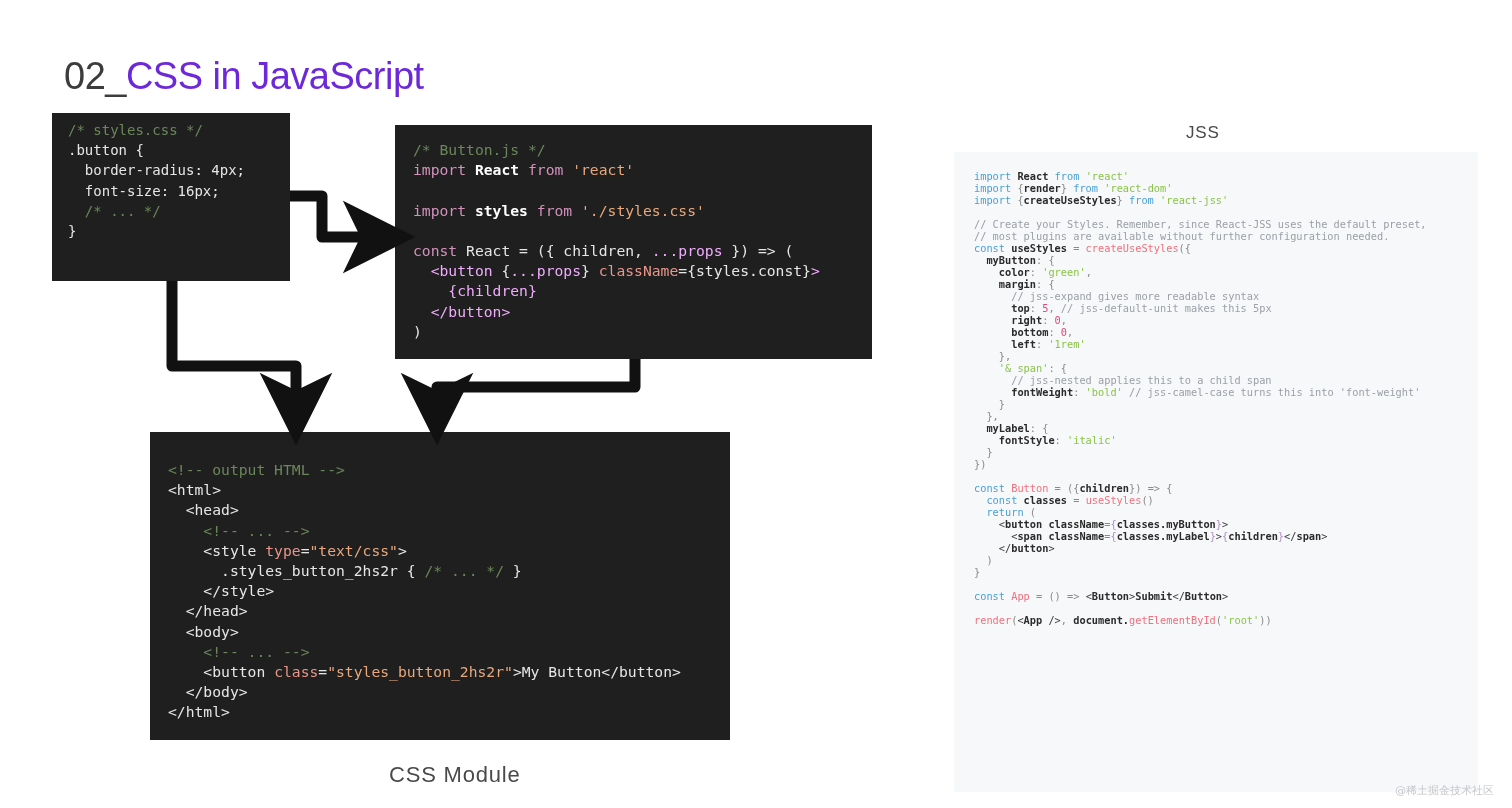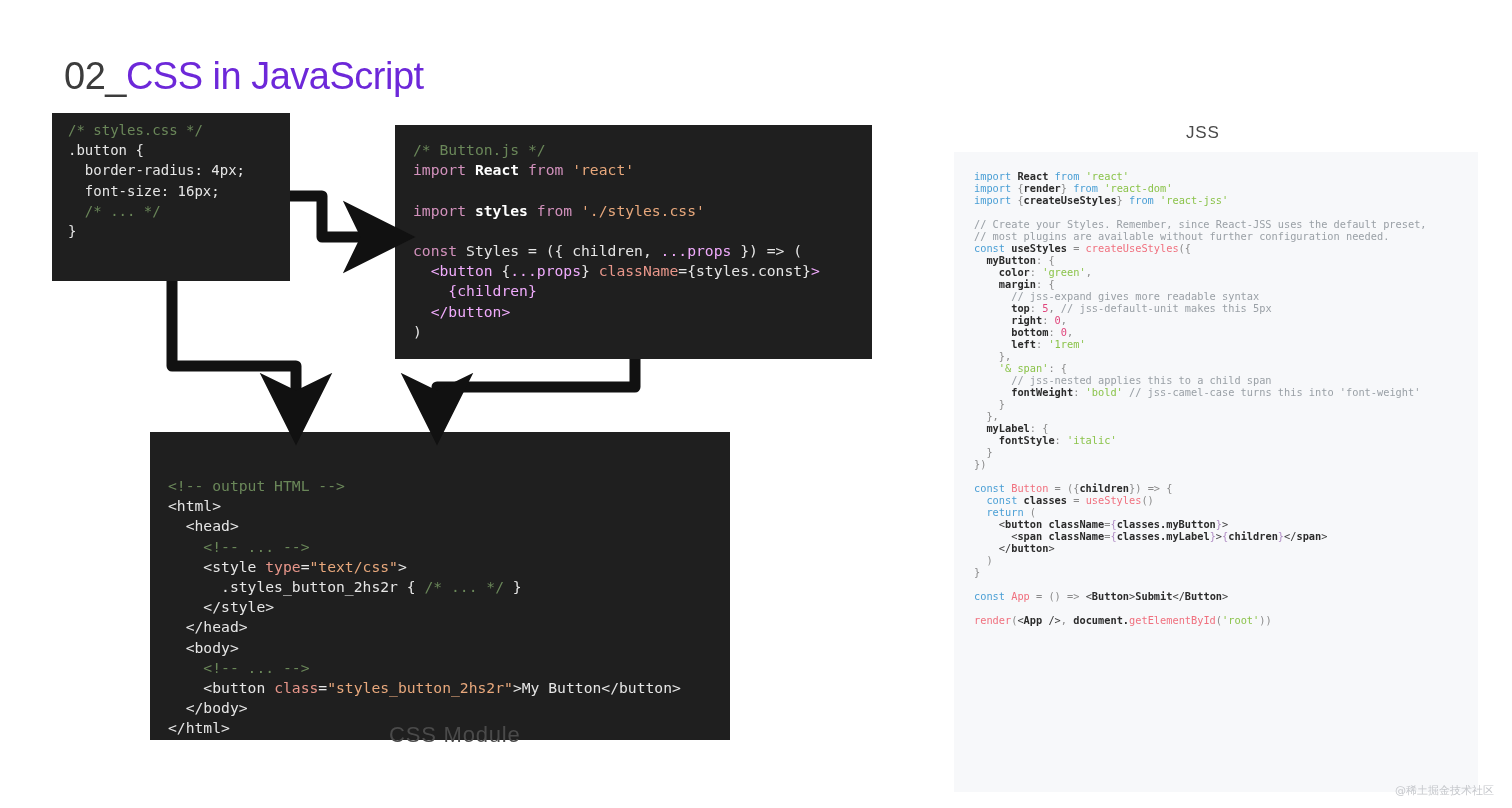--- a/index.html
+++ b/index.html
@@ -54,21 +54,21 @@
     left: 395px; top: 125px;
     width: 477px; height: 234px;
     padding: 15px 18px;
     font-size: 14.7px;
     line-height: 20.2px;
   }
 
   #block-output-html {
     left: 150px; top: 432px;
     width: 580px; height: 308px;
-    padding: 44px 18px;
+    padding: 28px 18px;
     font-size: 14.7px;
     line-height: 20.2px;
   }
 
   
   .d-com  { color: #6a8759; }
   .d-kw   { color: #d291bc; }
   .d-str  { color: #e8a87c; }
   .d-tag  { color: #f0abfc; }
   .d-attr { color: #e8968a; }
@@ -101,21 +101,21 @@
 
   
   .caption {
     position: absolute;
     color: #4a4a4a;
     font-size: 22px;
     font-weight: 400;
     letter-spacing: 0.8px;
     white-space: nowrap;
   }
-  #caption-css-module { left: 389px; top: 722px; }
+  #caption-css-module { left: 389px; top: 762px; }
   #caption-jss { left: 1186px; top: 123px; font-size: 17px; }
 
   
   #arrows {
     position: absolute;
     left: 0; top: 0;
     width: 1512px; height: 808px;
     pointer-events: none;
   }
 
@@ -142,21 +142,21 @@
 <span class="d-txt">  border-radius: 4px;</span>
 <span class="d-txt">  font-size: 16px;</span>
 <span class="d-com">  /* ... */</span>
 <span class="d-txt">}</span></div>
 
   <div class="code-dark" id="block-button-js"><span class="d-com">/* Button.js */</span>
 <span class="d-kw">import</span> <span class="d-bold">React</span> <span class="d-kw">from</span> <span class="d-str">'react'</span>
 
 <span class="d-kw">import</span> <span class="d-bold">styles</span> <span class="d-kw">from</span> <span class="d-str">'./styles.css'</span>
 
-<span class="d-kw">const</span> <span class="d-txt">Styles = ({ children, </span><span class="d-tag">...props</span><span class="d-txt"> }) =&gt; (</span>
+<span class="d-kw">const</span> <span class="d-txt">React = ({ children, </span><span class="d-tag">...props</span><span class="d-txt"> }) =&gt; (</span>
 <span class="d-txt">  </span><span class="d-tag">&lt;button</span><span class="d-txt"> {</span><span class="d-tag">...props</span><span class="d-txt">} </span><span class="d-attr">className</span><span class="d-txt">={styles.const}</span><span class="d-tag">&gt;</span>
 <span class="d-tag">    {children}</span>
 <span class="d-tag">  &lt;/button&gt;</span>
 <span class="d-txt">)</span></div>
 
   <div class="code-dark" id="block-output-html"><span class="d-com">&lt;!-- output HTML --&gt;</span>
 <span class="d-txt">&lt;html&gt;</span>
 <span class="d-txt">  &lt;head&gt;</span>
 <span class="d-com">    &lt;!-- ... --&gt;</span>
 <span class="d-txt">    &lt;style </span><span class="d-attr">type</span><span class="d-txt">=</span><span class="d-str">"text/css"</span><span class="d-txt">&gt;</span>

